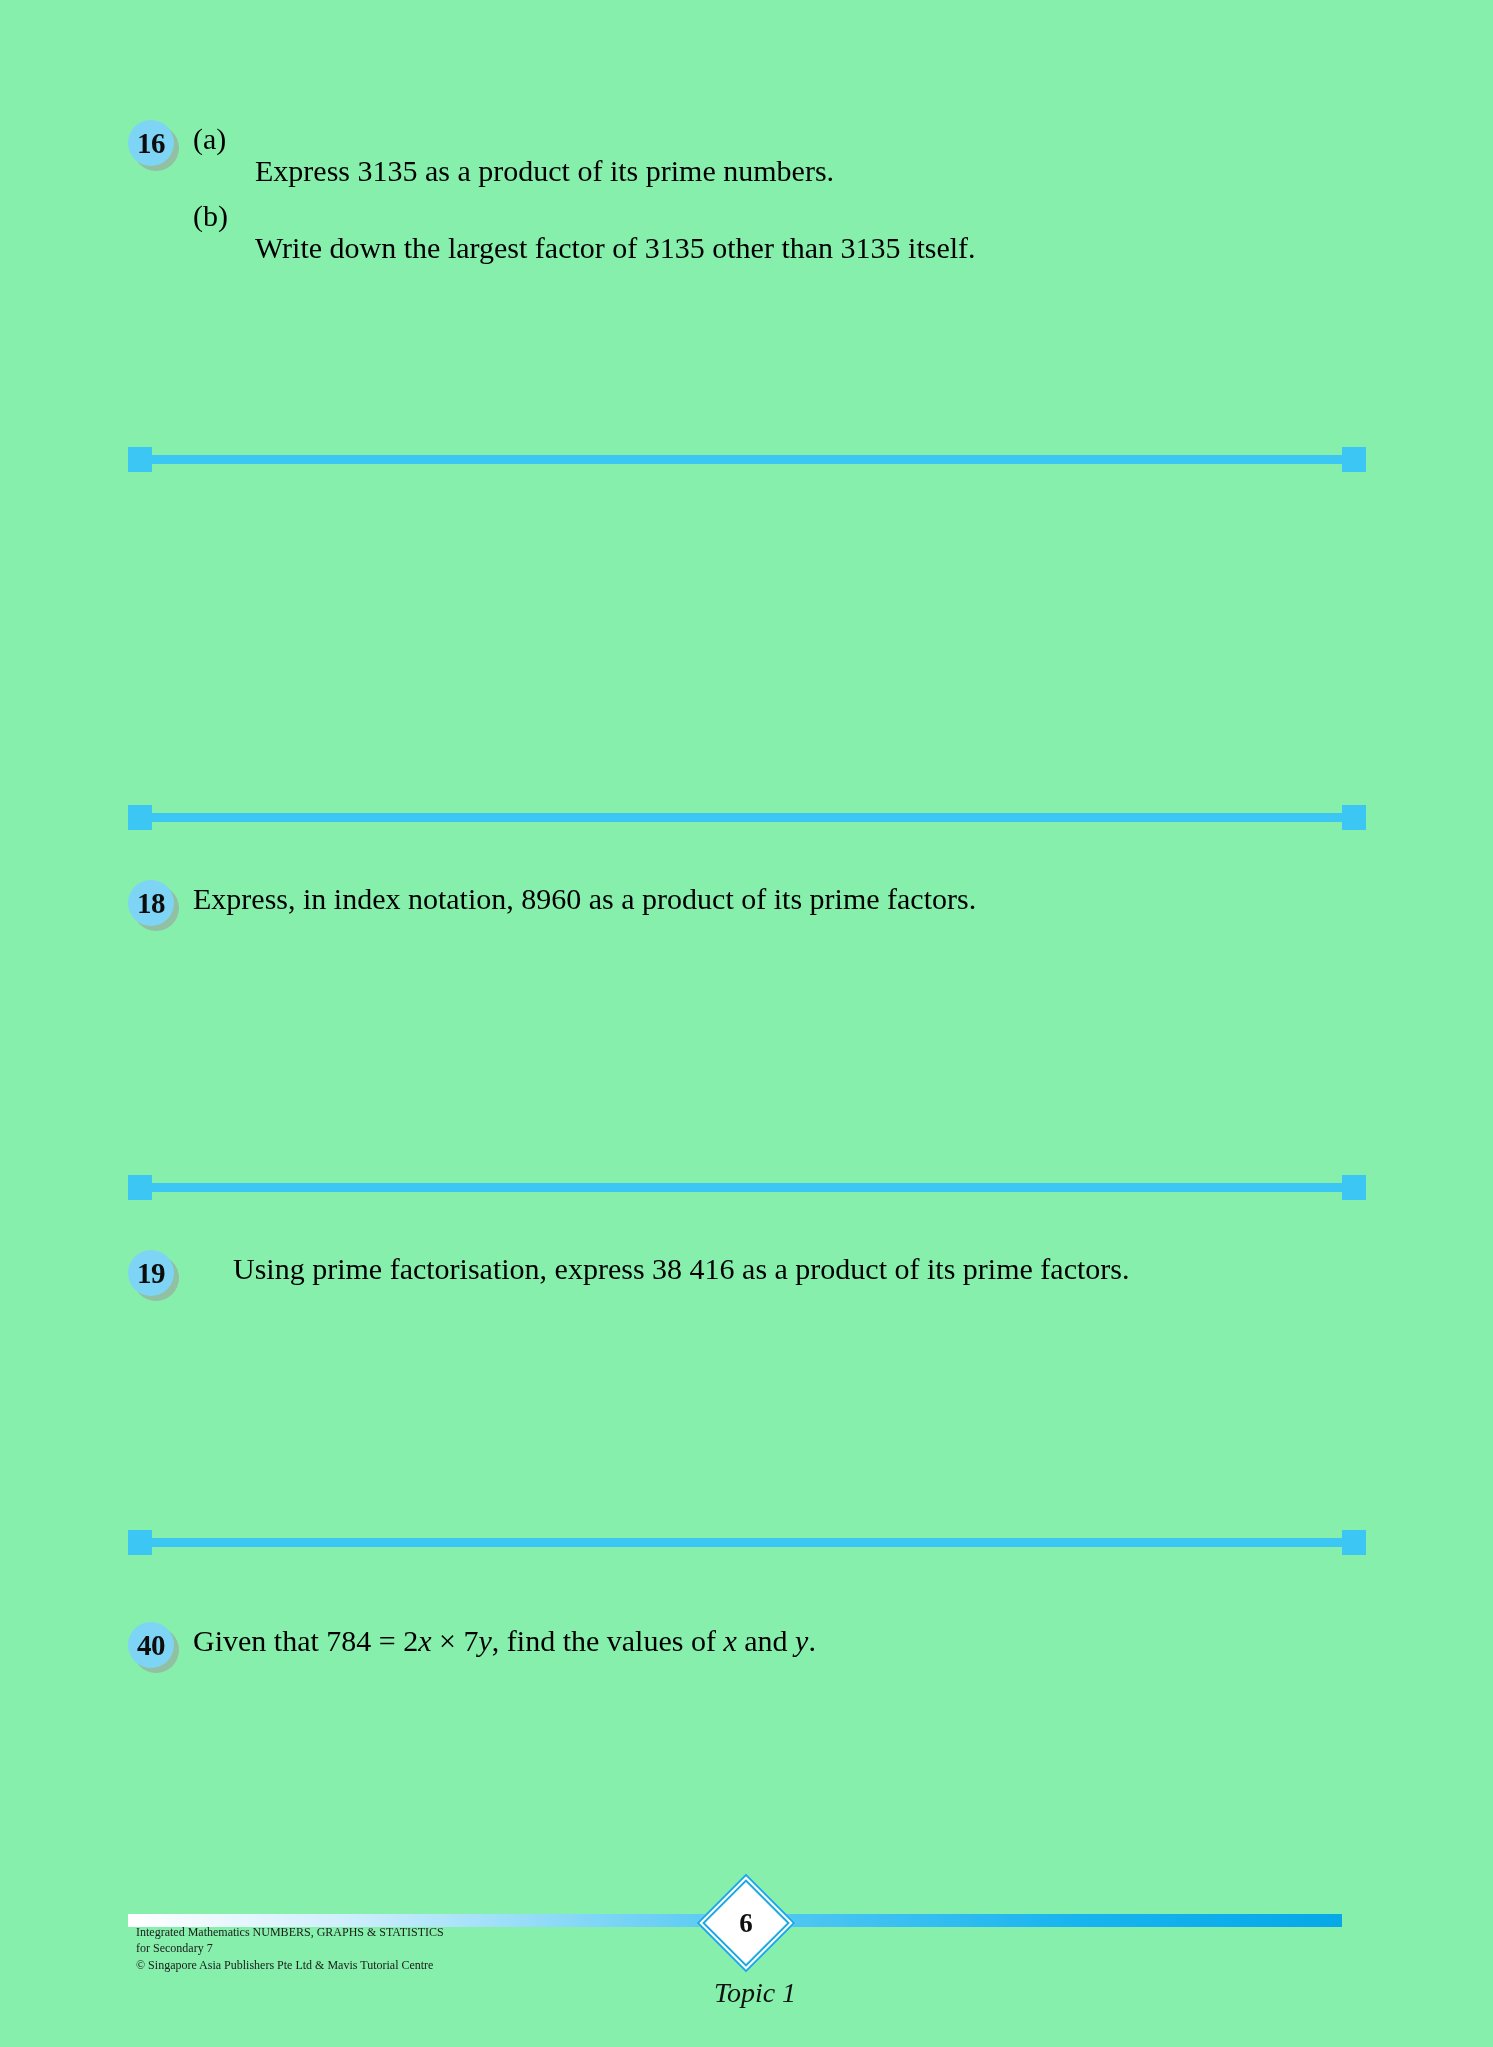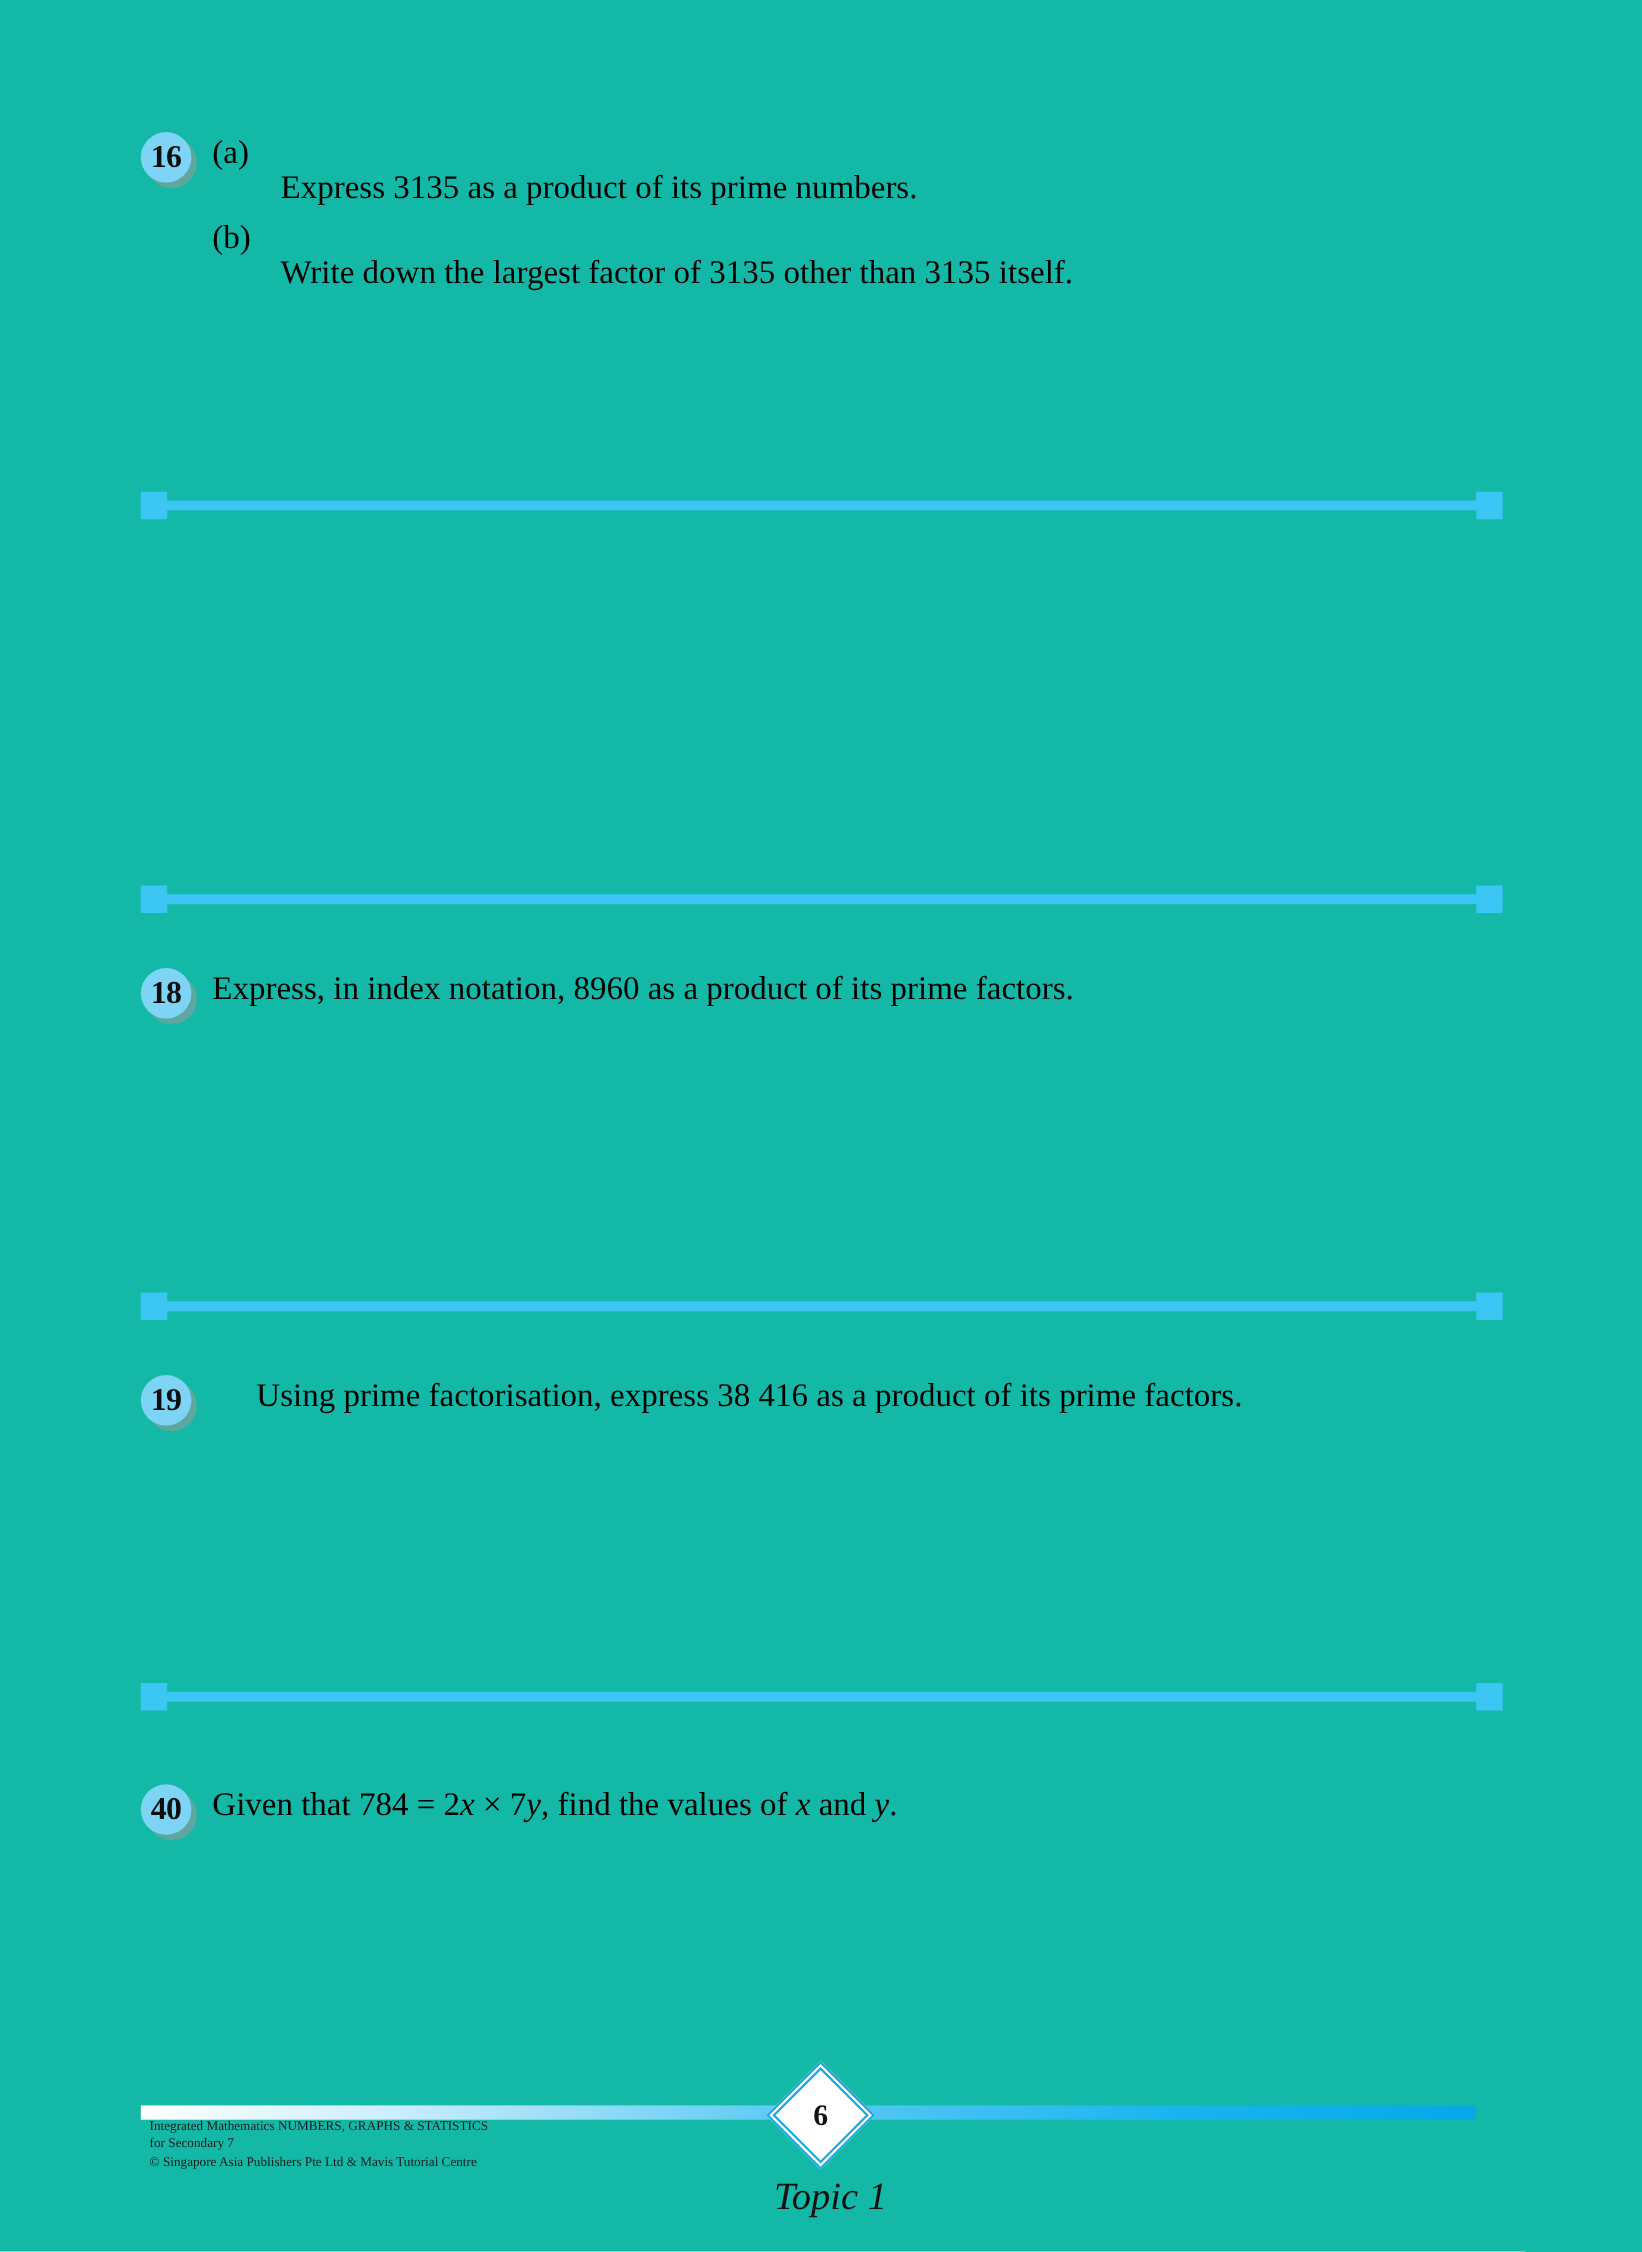--- a/index.html
+++ b/index.html
@@ -4,21 +4,21 @@
 <style>
   html, body {
     margin: 0;
     padding: 0;
     background: #ffffff;
   }
   .page {
     position: relative;
     width: 1493px;
     height: 2047px;
-    background: #14b8a6;
+    background: #86efac;
     overflow: hidden;
     font-family: "Liberation Serif", "DejaVu Serif", serif;
     color: #000000;
   }
 
   
   .question {
     position: absolute;
     left: 128px;
     display: flex;
@@ -170,21 +170,21 @@
     font-size: 27px;
     color: #111111;
   }
   .topic-label {
     position: absolute;
     left: 690px;
     top: 1977px;
     width: 130px;
     text-align: center;
     font-style: italic;
-    font-size: 35px;
+    font-size: 28px;
     color: #111111;
     white-space: nowrap;
   }
 </style>
 </head>
 <body>
 
 <div class="page">
 
   <div class="question" style="top:118px;">

